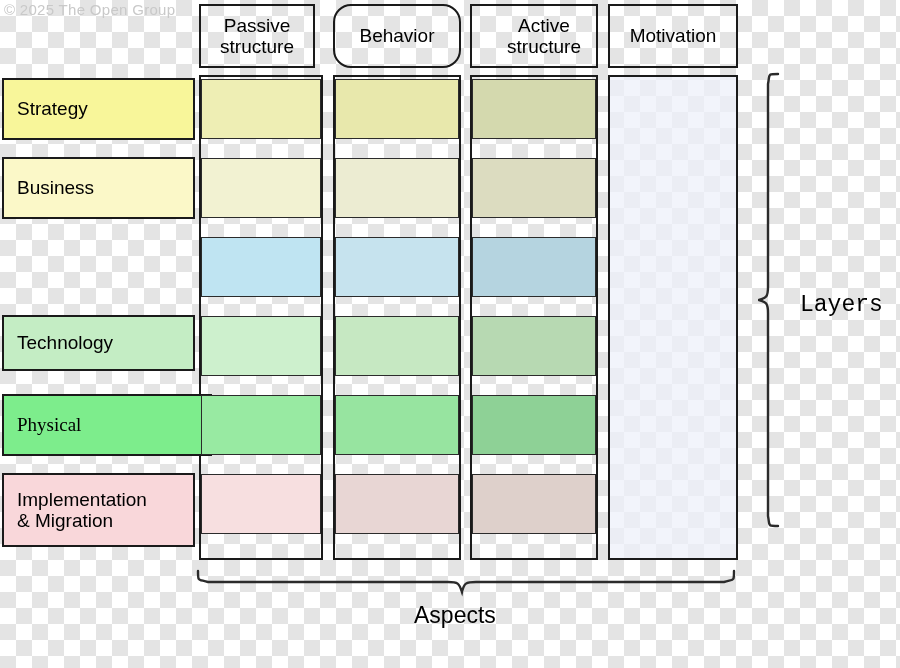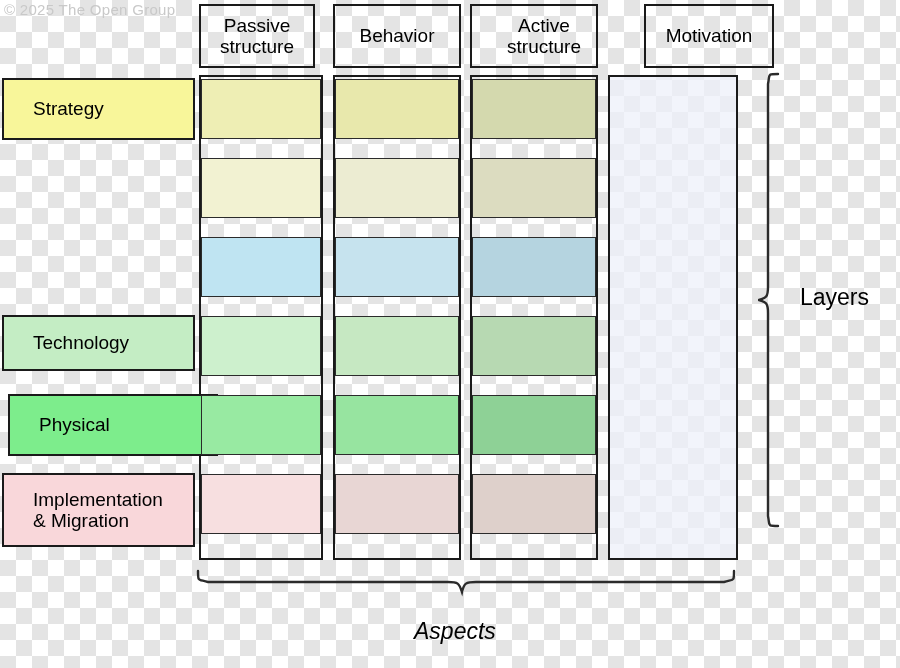--- a/index.html
+++ b/index.html
@@ -61,21 +61,21 @@
     background: rgba(237,240,250,0.72);
   }
 
   
   .row-label {
     position: absolute;
     box-sizing: border-box;
     border: 2px solid #1a1a1a;
     display: flex;
     align-items: center;
-    padding-left: 29px;
+    padding-left: 13px;
     font-size: 19px;
     line-height: 1.12;
     color: #000000;
   }
 
   
   .cell {
     position: absolute;
     box-sizing: border-box;
     border: 1px solid #2b2b2b;
@@ -96,58 +96,61 @@
 </head>
 <body>
 
 <div id="stage">
 
   <div class="copyright">© 2025 The Open Group</div>
 
   <div class="col-head" style="left:199px; top:4px; width:116px; height:64px;">
     <span><span>Passive</span><br><span>structure</span></span>
   </div>
-  <div class="col-head" style="left:333px; top:4px; width:128px; height:64px;">
+  <div class="col-head" style="left:333px; top:4px; width:128px; height:64px;border-radius:18px;">
     <span>Behavior</span>
   </div>
   <div class="col-head" style="left:470px; top:4px; width:128px; height:64px;padding-left:24px;">
     <span><span>Active</span><br><span>structure</span></span>
   </div>
-  <div class="col-head" style="left:608px; top:4px; width:130px; height:64px;margin-left:36px;">
+  <div class="col-head" style="left:608px; top:4px; width:130px; height:64px;">
     <span>Motivation</span>
   </div>
 
   <div class="col-frame" style="left:199px; top:75px; width:124px; height:485px;"></div>
   <div class="col-frame" style="left:333px; top:75px; width:128px; height:485px;"></div>
   <div class="col-frame" style="left:470px; top:75px; width:128px; height:485px;"></div>
   <div class="col-frame motivation" style="left:608px; top:75px; width:130px; height:485px;"></div>
 
   <div class="row-label" style="left:2px; top:78px; width:193px; height:62px; background:#f8f69a;">
     <span>Strategy</span>
   </div>
   <div class="cell" style="left:201px; top:79px; width:120px; height:60px; background:#eeeeb4;"></div>
   <div class="cell" style="left:335px; top:79px; width:124px; height:60px; background:#e8e8ac;"></div>
   <div class="cell" style="left:472px; top:79px; width:124px; height:60px; background:#d4d9ae;"></div>
 
+  <div class="row-label" style="left:2px; top:157px; width:193px; height:62px; background:#fbf8c8;">
+    <span>Business</span>
+  </div>
   <div class="cell" style="left:201px; top:158px; width:120px; height:60px; background:#f2f2d2;"></div>
   <div class="cell" style="left:335px; top:158px; width:124px; height:60px; background:#ececd2;"></div>
   <div class="cell" style="left:472px; top:158px; width:124px; height:60px; background:#dcdcc0;"></div>
 
   <div class="cell" style="left:201px; top:237px; width:120px; height:60px; background:#bfe4f2;"></div>
   <div class="cell" style="left:335px; top:237px; width:124px; height:60px; background:#c6e3ee;"></div>
   <div class="cell" style="left:472px; top:237px; width:124px; height:60px; background:#b5d4e0;"></div>
 
   <div class="row-label" style="left:2px; top:315px; width:193px; height:56px; background:#c4edc4;">
     <span>Technology</span>
   </div>
   <div class="cell" style="left:201px; top:316px; width:120px; height:60px; background:#cdf0cd;"></div>
   <div class="cell" style="left:335px; top:316px; width:124px; height:60px; background:#c6e8c2;"></div>
   <div class="cell" style="left:472px; top:316px; width:124px; height:60px; background:#b7d9b2;"></div>
 
-  <div class="row-label" style="left:8px; top:394px; width:210px; height:62px; background:#7ded8c;">
+  <div class="row-label" style="left:2px; top:394px; width:210px; height:62px; background:#7ded8c;font-family:Liberation Serif, serif;">
     <span>Physical</span>
   </div>
   <div class="cell" style="left:201px; top:395px; width:120px; height:60px; background:#98eaa2;"></div>
   <div class="cell" style="left:335px; top:395px; width:124px; height:60px; background:#97e4a0;"></div>
   <div class="cell" style="left:472px; top:395px; width:124px; height:60px; background:#8ed196;"></div>
 
   <div class="row-label" style="left:2px; top:473px; width:193px; height:74px; background:#f9d7da;">
     <span><span>Implementation</span><br><span>&amp; Migration</span></span>
   </div>
   <div class="cell" style="left:201px; top:474px; width:120px; height:60px; background:#f7dfe0;"></div>
@@ -156,26 +159,26 @@
 
   <svg class="brace" style="left:758px; top:68px;" width="50" height="470" viewBox="0 0 50 470">
     <path d="M 20 6
              C 9 6, 12 6, 10 16
              L 10 219
              C 10 229, 8 230, 1 232
              C 8 234, 10 235, 10 245
              L 10 448
              C 12 458, 9 458, 20 458" fill="none" stroke="#2b2b2b" stroke-width="2.4" stroke-linecap="round"></path>
   </svg>
-  <div class="brace-label" style="left:800px; top:284px;">Layers</div>
+  <div class="brace-label" style="left:800px; top:292px;font-family:Liberation Mono, monospace;">Layers</div>
 
   <svg class="brace" style="left:190px; top:565px;" width="560" height="55" viewBox="0 0 560 55">
     <path d="M 8 6
              C 8 17, 8 14, 18 17
              L 258 17
              C 268 17, 269 18, 272 27
              C 274 18, 276 17, 286 17
              L 534 17
              C 544 14, 544 17, 544 6" fill="none" stroke="#2b2b2b" stroke-width="2.4" stroke-linecap="round"></path>
   </svg>
-  <div class="brace-label" style="left:414px; top:618px;font-style:italic;">Aspects</div>
+  <div class="brace-label" style="left:414px; top:602px;">Aspects</div>
 
 </div>
 
 </body></html>

